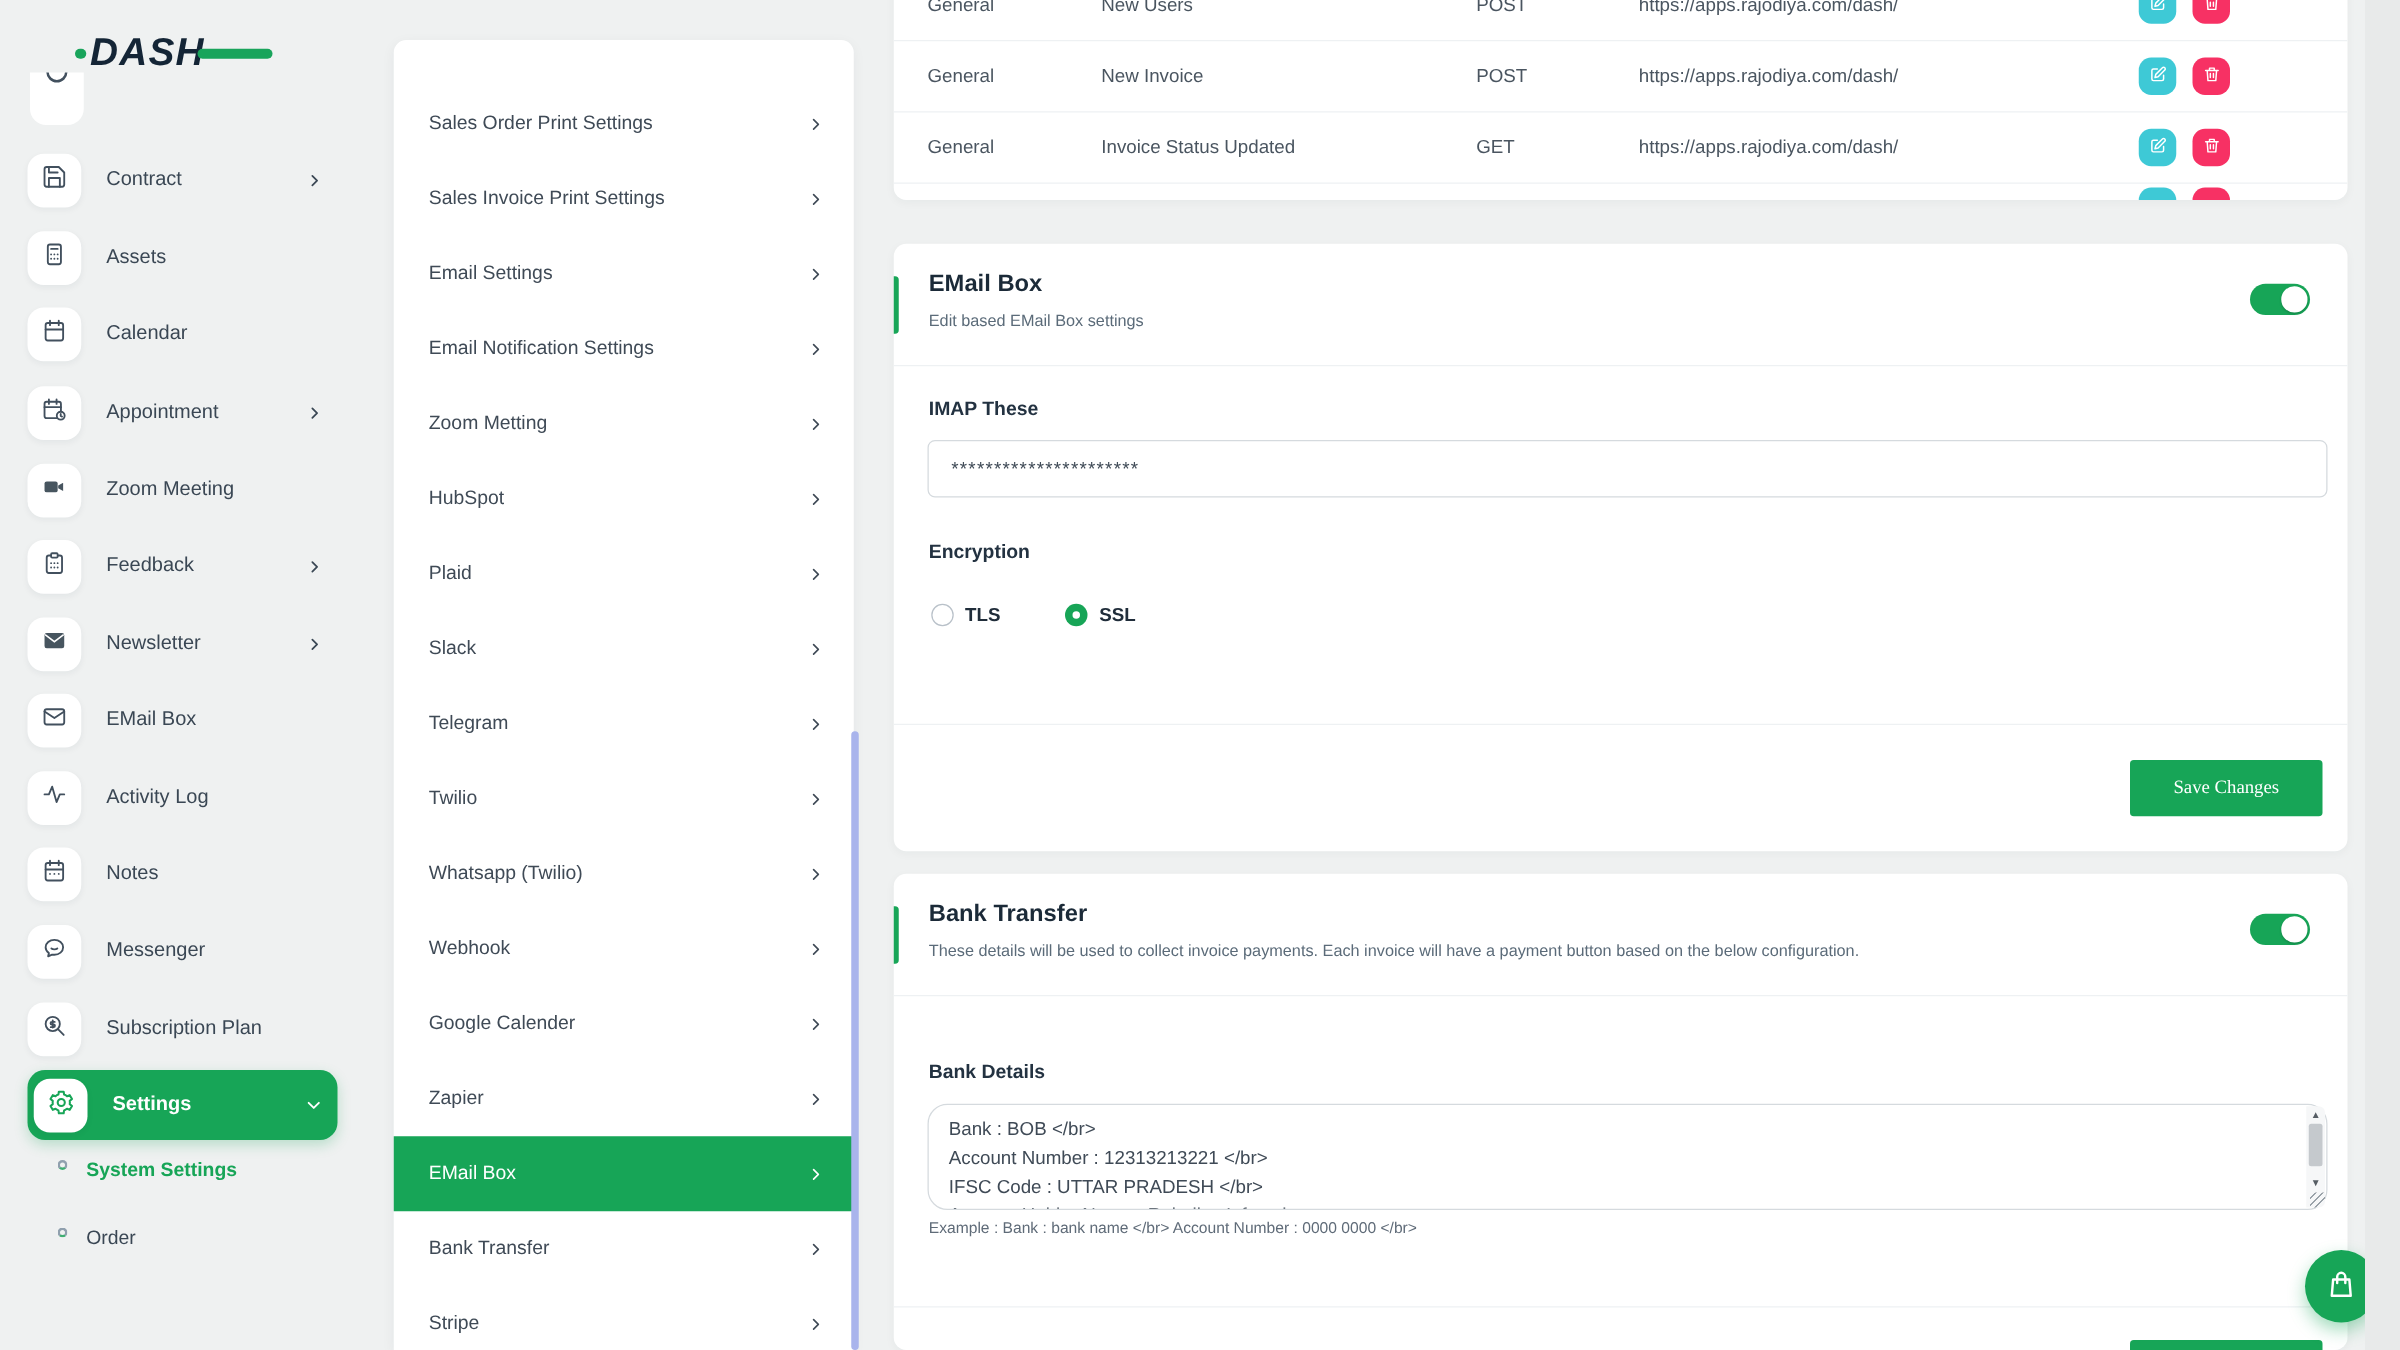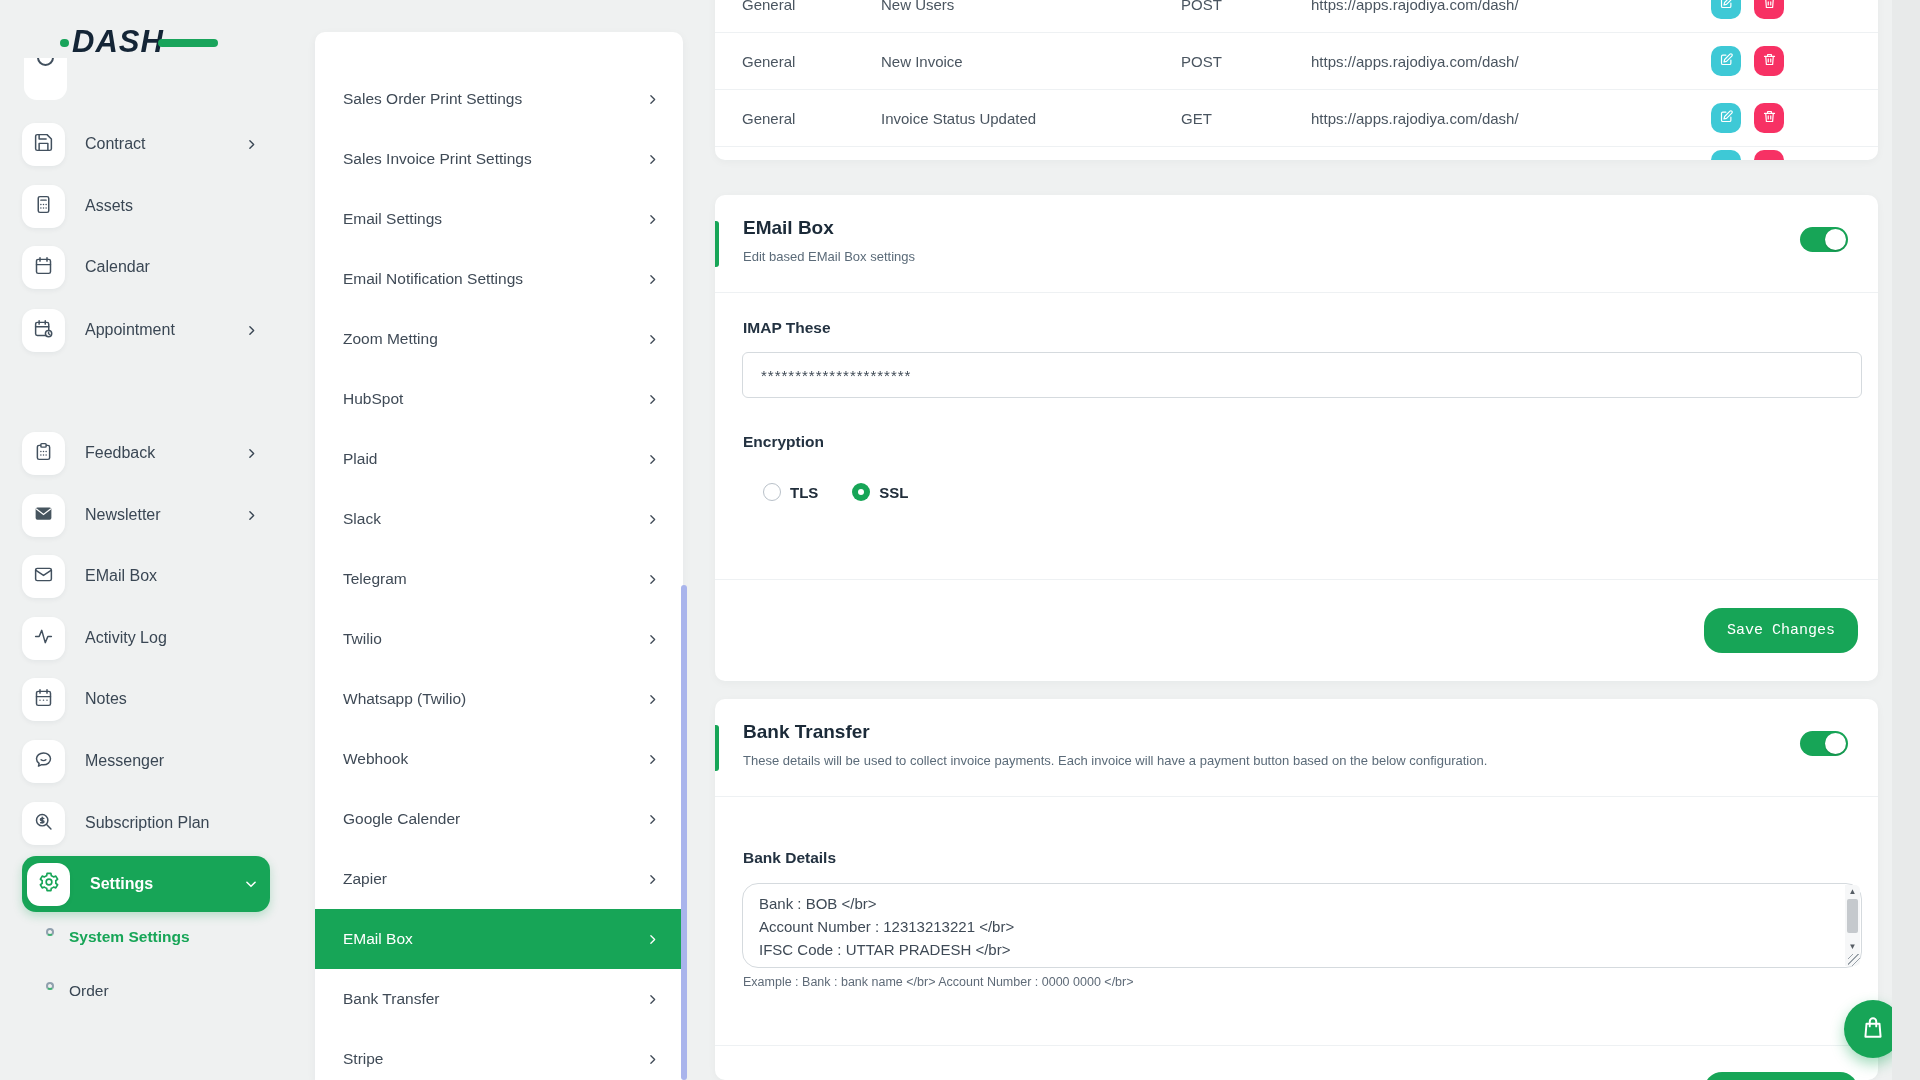--- a/index.html
+++ b/index.html
@@ -56,28 +56,28 @@
   .card-head { position:relative; height:98px; border-bottom:1px solid #eef1f3; }
   .accent { position:absolute; left:0; top:26px; width:4px; height:46px; background:#17a557; border-radius:0 3px 3px 0; }
   .card-title { position:absolute; left:28px; top:22px; font-size:19px; font-weight:bold; color:#1b2a38; }
   .card-sub { position:absolute; left:28px; top:54px; font-size:13px; color:#5b6b79; }
   .toggle { position:absolute; right:30px; top:32px; width:48px; height:25px; background:#17a557; border-radius:13px; cursor:pointer; }
   .toggle .knob { position:absolute; right:2px; top:2px; width:21px; height:21px; background:#ffffff; border-radius:50%; box-shadow:0 1px 2px rgba(0,0,0,0.2); }
 
   .emailbox-card { top:195px; height:486px; }
   .field-label { position:absolute; left:28px; font-size:15.5px; font-weight:bold; color:#233241; }
   .text-input { position:absolute; left:27px; width:1120px; height:46px; border:1px solid #d5dade; border-radius:6px; padding:0 18px; font-size:15px; color:#3f4a56; font-family:"Liberation Sans", sans-serif; background:#fff; letter-spacing:1px; }
-  .radio-row { position:absolute; left:48px; top:486px; display:flex; align-items:center; gap:34px; }
+  .radio-row { position:absolute; left:30px; top:486px; display:flex; align-items:center; gap:52px; }
   .radio-opt { display:flex; align-items:center; gap:9px; cursor:pointer; }
   .radio-circle { width:18px; height:18px; border-radius:50%; border:1px solid #b9c1c9; background:#fff; }
   .radio-circle.checked { border:none; background:#17a557; position:relative; }
   .radio-circle.checked::after { content:""; position:absolute; left:6px; top:6px; width:6px; height:6px; background:#fff; border-radius:50%; }
   .radio-label { font-size:15px; font-weight:bold; color:#202d3a; }
   .card-divider { position:absolute; left:0; width:1163px; height:1px; background:#eef1f3; }
-  .save-btn { position:absolute; right:20px; width:154px; height:45px; background:#17a557; border:none; border-radius:18px; color:#ffffff; font-size:15px; font-family:Liberation Mono, monospace; cursor:pointer; }
+  .save-btn { position:absolute; right:20px; width:154px; height:45px; background:#17a557; border:none; border-radius:3px; color:#ffffff; font-size:15px; font-family:Liberation Serif, serif; cursor:pointer; }
 
   .bank-card { top:699px; height:381px; }
   .ta-wrap { position:absolute; left:27px; top:184px; width:1120px; height:85px; }
   .bank-textarea { width:1120px; height:85px; border:1px solid #d5dade; border-radius:16px; padding:8px 30px 8px 16px; font-size:15px; line-height:23px; color:#3f4a56; font-family:"Liberation Sans", sans-serif; resize:none; overflow:hidden; background:#fff; }
   .ta-scroll { position:absolute; right:2px; top:2px; width:15px; height:81px; background:#f6f7f8; border-radius:0 5px 5px 0; }
   .ta-arrow { position:absolute; left:0; width:15px; height:12px; font-size:8px; color:#565d64; text-align:center; line-height:12px; }
   .ta-arrow.up { top:1px; } .ta-arrow.down { bottom:13px; }
   .ta-thumb { position:absolute; left:2px; top:14px; width:11px; height:34px; background:#c5c9cd; border-radius:2px; }
   .ta-resize { position:absolute; right:2px; bottom:2px; width:12px; height:12px; background:repeating-linear-gradient(135deg, transparent 0 3px, #9aa2a9 3px 4px); border-radius:0 0 5px 0; }
   .helper-text { position:absolute; left:28px; top:276px; font-size:12.5px; color:#5f6b78; }
@@ -148,20 +148,29 @@
             </svg></span>
         </span>
       <span class="side-label">Appointment</span>
       <span class="side-chev">
           <svg width="13" height="13" viewBox="0 0 24 24" fill="none" stroke="currentColor" stroke-width="2.6" stroke-linecap="round" stroke-linejoin="round">
             <path d="M9 5l7 7-7 7"></path>
           </svg>
         </span>
     </div>
 
+    <div class="side-item" style="top:370px">
+      <span class="ibox">
+          <span><svg width="21" height="21" viewBox="0 0 24 24" fill="#47555f">
+              <path d="M3 9a2 2 0 012-2h8a2 2 0 012 2v6a2 2 0 01-2 2H5a2 2 0 01-2-2z"></path>
+              <path d="M15.5 10.8l4.5-2.6v7.6l-4.5-2.6z"></path>
+            </svg></span>
+        </span>
+      <span class="side-label">Zoom Meeting</span>
+    </div>
 
     <div class="side-item" style="top:431px">
       <span class="ibox">
           <span><svg width="21" height="21" viewBox="0 0 24 24" fill="none" stroke="#42505e" stroke-width="1.7" stroke-linecap="round" stroke-linejoin="round">
               <rect x="5" y="5" width="14" height="16" rx="2"></rect>
               <rect x="9" y="3" width="6" height="4" rx="1" fill="#ffffff"></rect>
               <path d="M9 12h.01M12 12h.01M15 12h.01M9 16h.01M12 16h.01M15 16h.01"></path>
             </svg></span>
         </span>
       <span class="side-label">Feedback</span>

